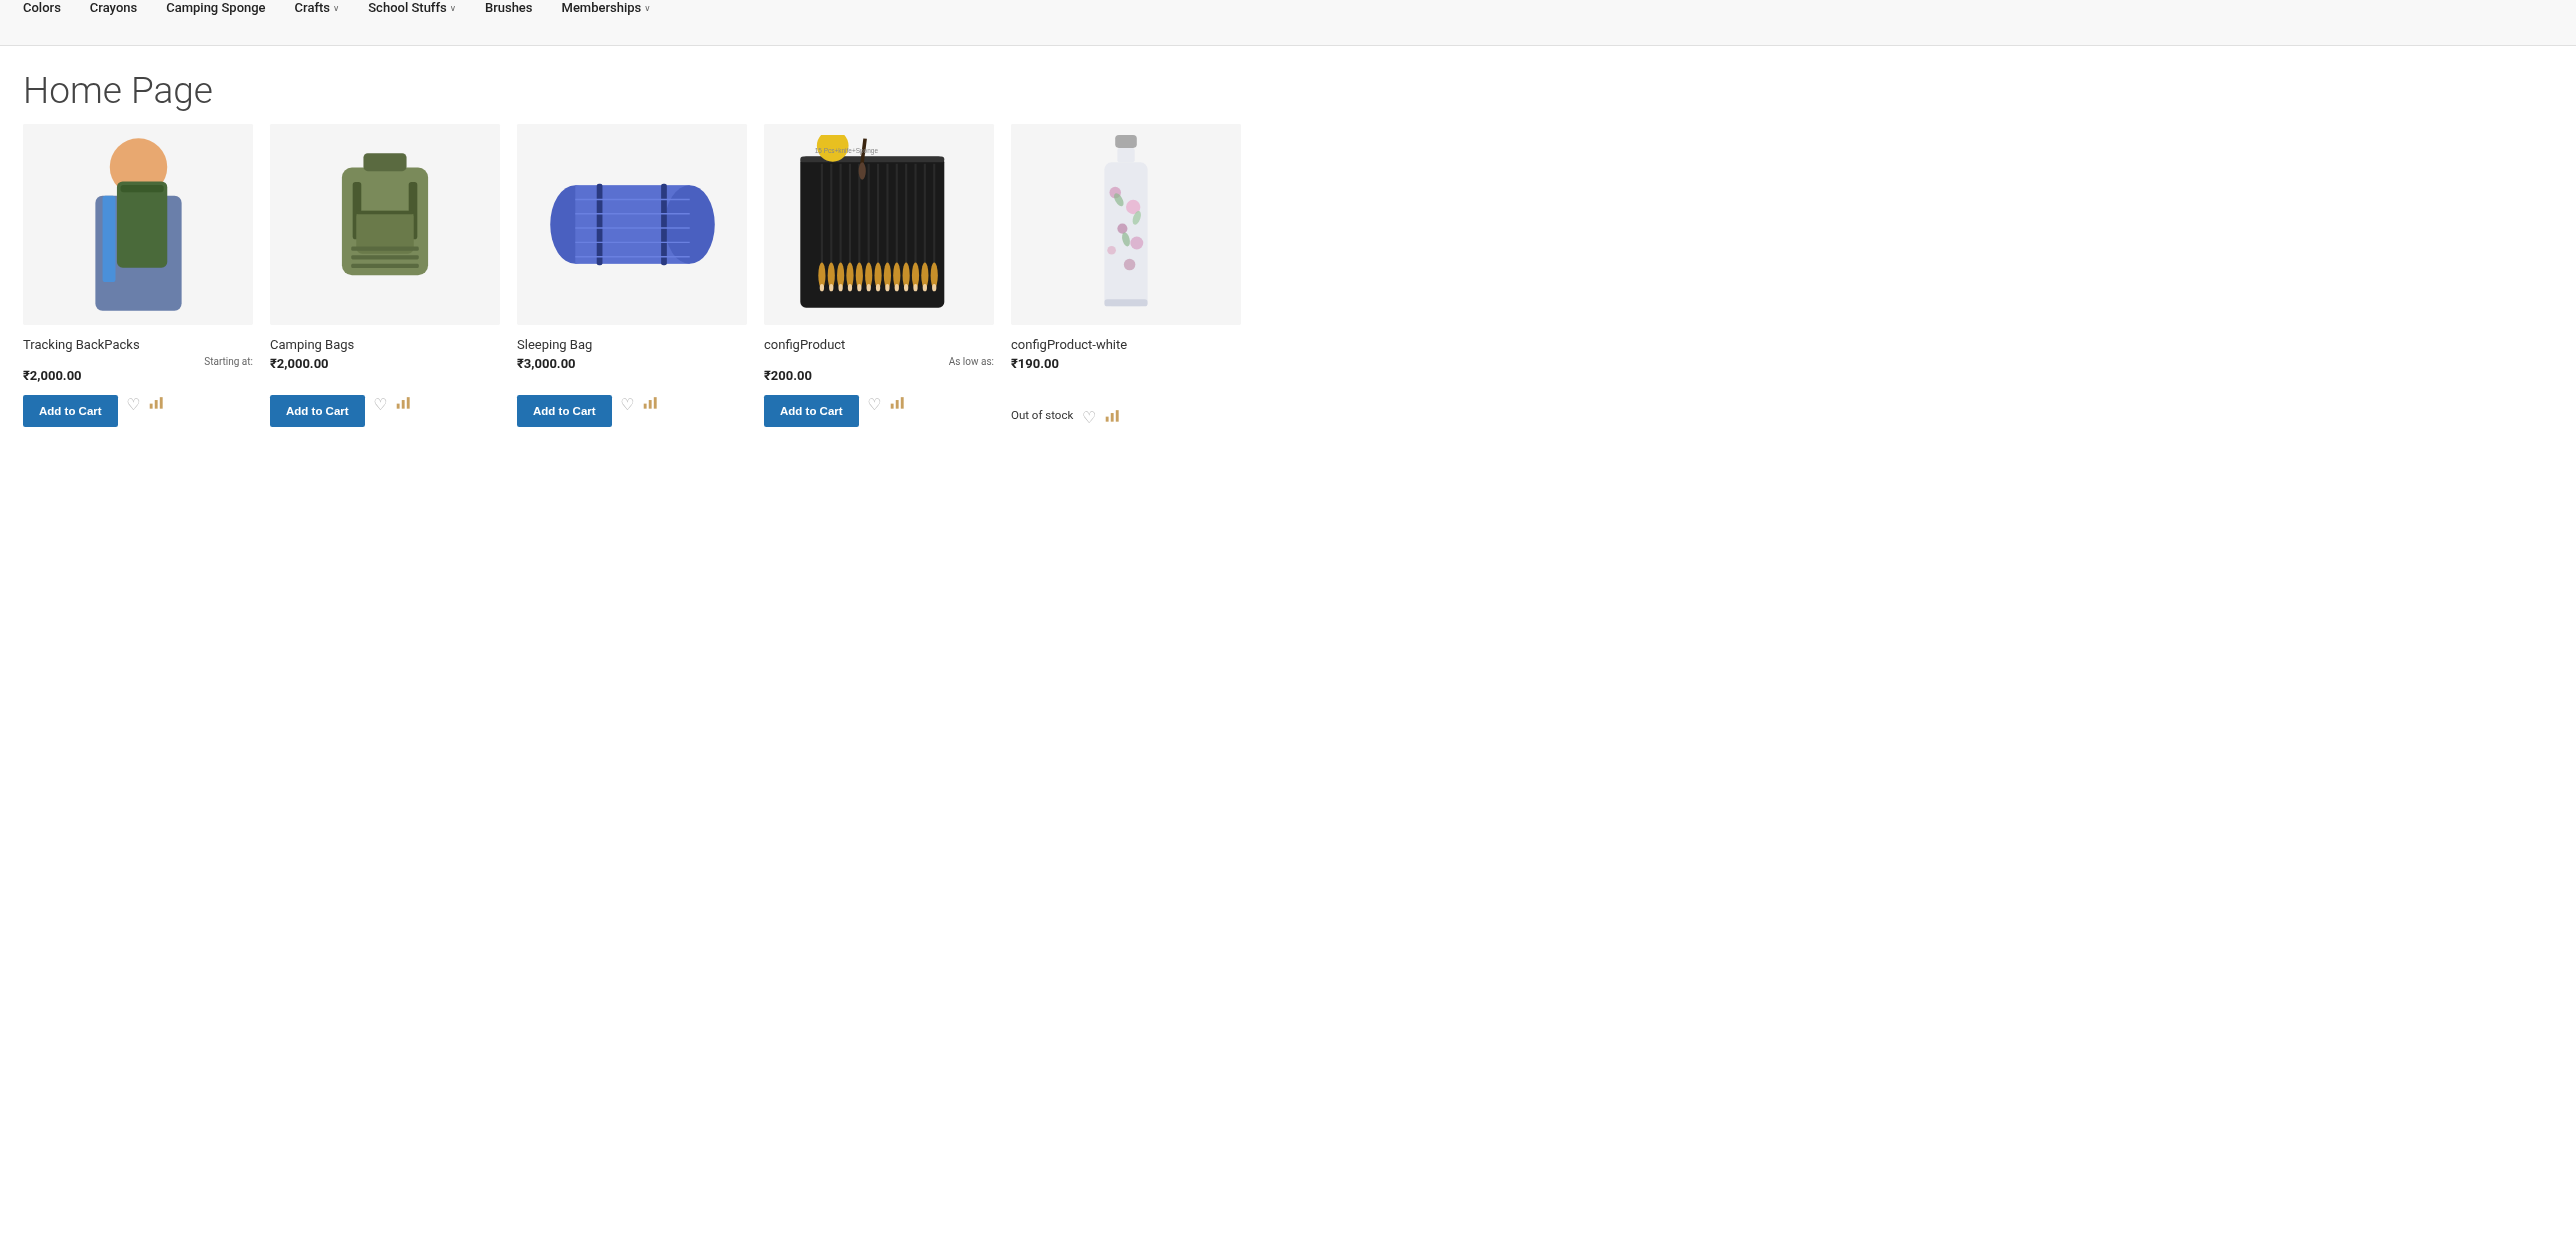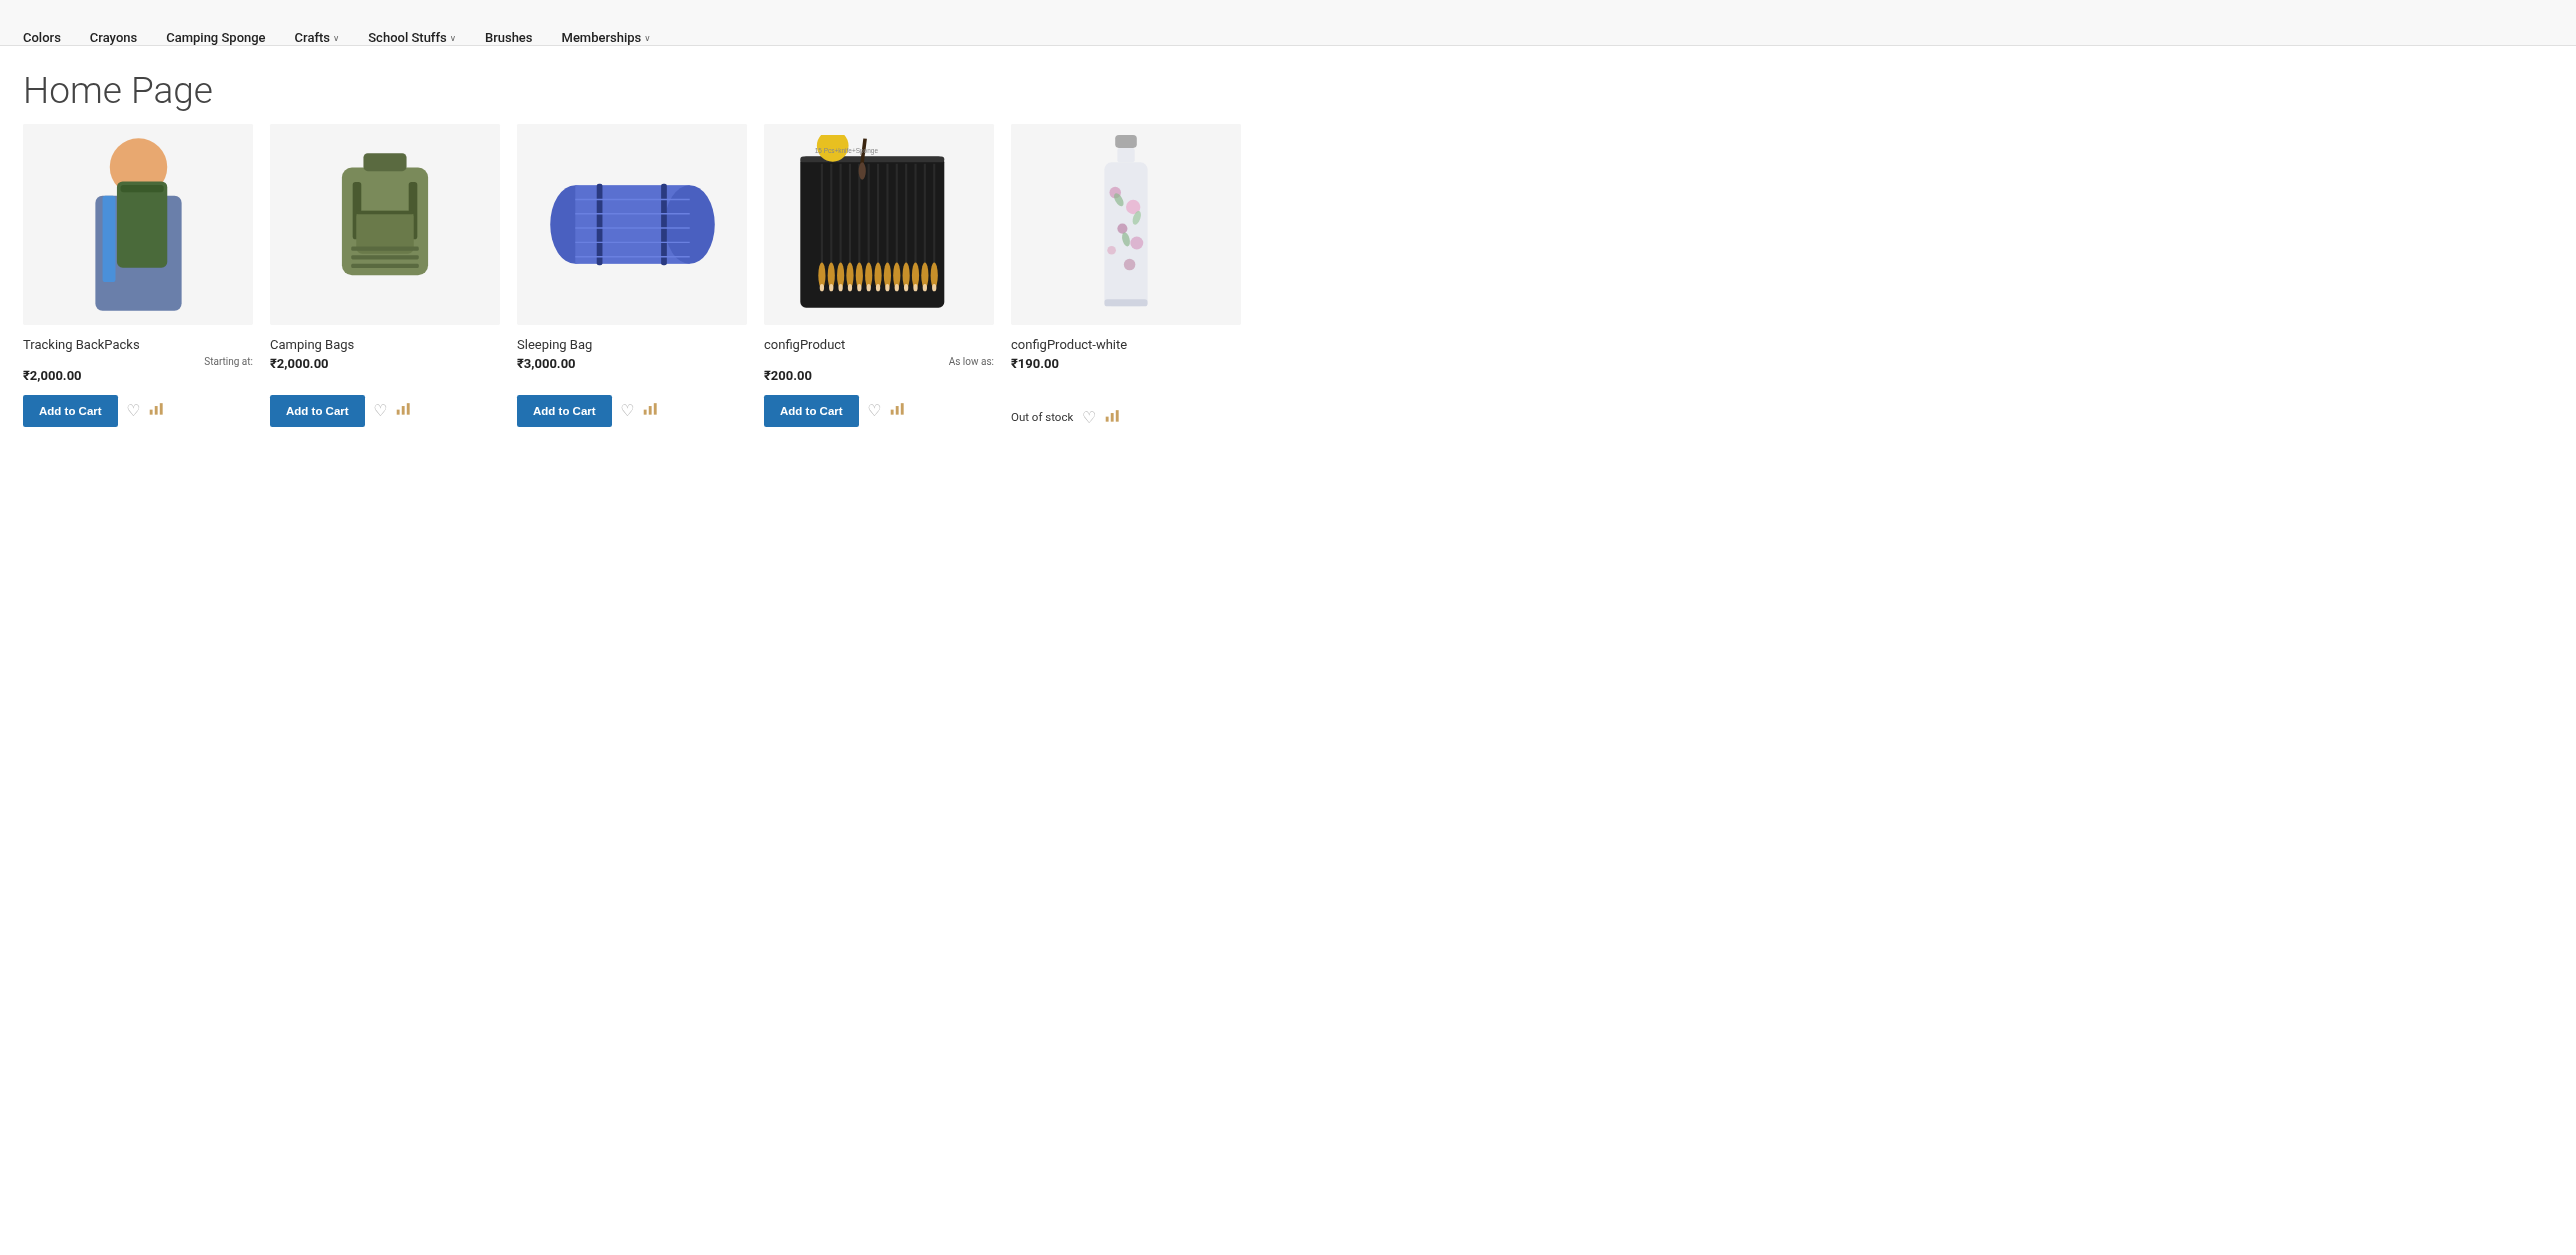--- a/index.html
+++ b/index.html
@@ -4,21 +4,21 @@
   <style>
     * { box-sizing: border-box; margin: 0; padding: 0; }
     body { font-family: -apple-system, BlinkMacSystemFont, 'Segoe UI', Roboto, sans-serif; background: #fff; color: #333; }
 
     
     nav {
       border-bottom: 0.7px solid #e0e0e0;
       background: #f8f8f8;
       padding: 0 23px;
       display: flex;
-      align-items: flex-end;
+      align-items: flex-start;
       height: 46px;
     }
     .nav-item {
       display: flex;
       align-items: center;
       gap: 2.9px;
       margin-right: 29px;
       font-size: 13px;
       font-weight: 500;
       color: #222;
@@ -75,21 +75,21 @@
       text-align: right;
     }
     .product-price {
       font-size: 13px;
       font-weight: 700;
       color: #222;
       margin-bottom: 11.5px;
     }
     .product-actions {
       display: flex;
-      align-items: center;
+      align-items: flex-start;
       gap: 8.6px;
       margin-top: auto;
     }
     .btn-add-to-cart {
       background: #2271b1;
       color: #fff;
       border: none;
       border-radius: 2.2px;
       padding: 10px 16px;
       font-size: 11.5px;

